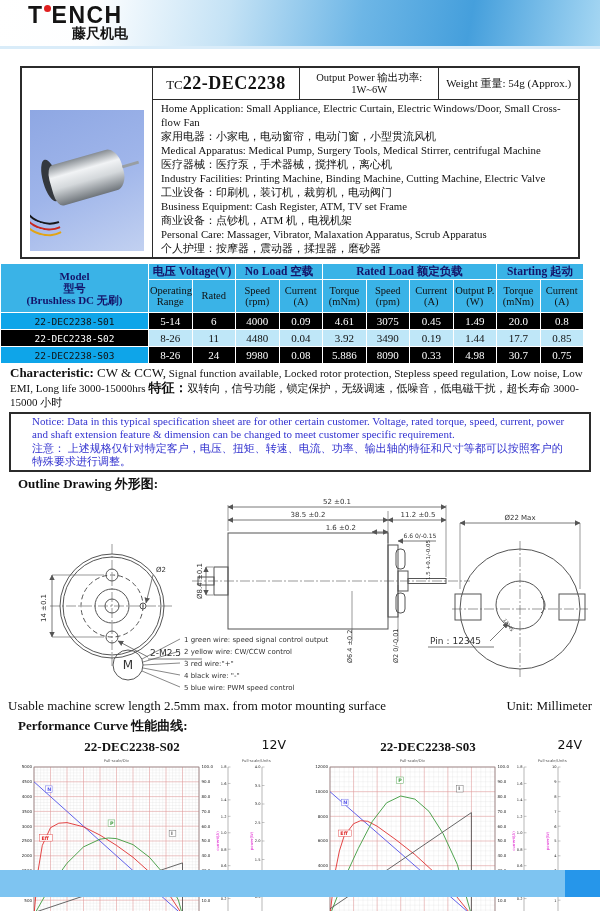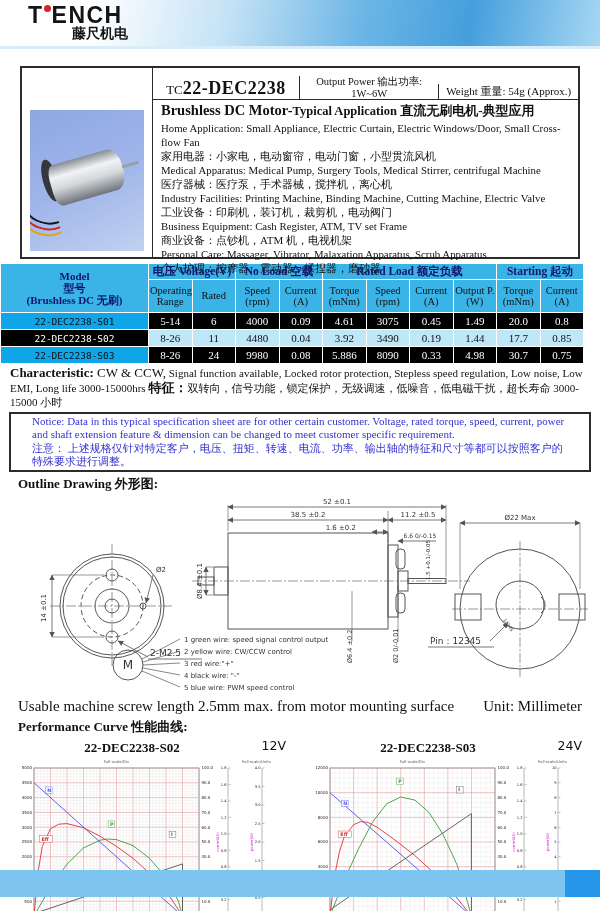--- a/index.html
+++ b/index.html
@@ -21,21 +21,21 @@
        border-radius:7px 12px 12px 7px / 14px 18px 18px 14px;
        background:linear-gradient(#868c92 0%,#f1f3f5 30%,#d4d8db 58%,#6e747a 100%);}
   .cap{position:absolute;left:13px;top:49px;width:15px;height:43px;border-radius:50%;
        background:#34383e;transform:rotate(-16deg);}
   .shaft{position:absolute;left:92px;top:53px;width:17px;height:3px;background:#989ea3;transform:rotate(-16deg);}
   .wire{position:absolute;width:44px;height:32px;border:2px solid transparent;border-radius:50%;left:-8px;}
   .wire.black{border-bottom-color:#17171a;top:78px;transform:rotate(18deg);}
   .wire.red{border-bottom-color:#c8271e;top:84px;transform:rotate(14deg);}
   .wire.yellow{border-bottom-color:#e2a415;top:90px;transform:rotate(10deg);}
   .right-area{flex:1;display:flex;flex-direction:column;min-width:0;}
-  .title-row{display:flex;border-bottom:1.5px solid #2b2b2b;height:31px;flex:none;align-items:flex-end;}
+  .title-row{display:flex;border-bottom:1.5px solid #2b2b2b;height:31px;flex:none;}
   .tcell{display:flex;flex-direction:column;align-items:center;justify-content:center;text-align:center;}
   .tcell+.tcell{border-left:1.5px solid #2b2b2b;}
   .tcell.model{flex:1.18;}
   .tcell.power{flex:1.12;font-size:10.5px;line-height:11.5px;}
   .tcell.weight{flex:1.12;font-size:11px;}
   .tc-prefix{font-size:13px;}
   .tc-model{font-size:18px;font-weight:bold;letter-spacing:.5px;}
   .type-heading{padding:1px 8px 0;font-weight:bold;flex:none;}
   .type-heading .en{font-size:14.5px;}
   .type-heading .en2{font-size:12.5px;}
@@ -59,21 +59,21 @@
   .charact{margin:2px 10px 0;font-size:11px;line-height:14.5px;}
   .charact .lbl{font-weight:bold;font-size:13px;}
   .charact .big{font-size:13px;}
   .charact .cnlbl{font-weight:bold;font-size:13px;}
   .notice{margin:2px 9px 0;border:2px solid #2b2b2b;padding:1px 21px;color:#3232cf;
           font-size:11px;line-height:13.5px;}
   .notice .cn{display:block;}
   .sec-title{margin:3px 0 0 18px;font-weight:bold;font-size:13px;}
   
   svg.outline{display:block;margin:0;font-family:"DejaVu Sans",sans-serif;}
-  .note-row{display:flex;justify-content:space-between;margin:0 18px;font-size:15px;}
+  .note-row{display:flex;justify-content:space-between;margin:0 8px;font-size:13px;}
   
   .charts{display:flex;margin:2px 4px 0;}
   .chart-block{width:296px;position:relative;}
   .chart-title{text-align:center;font-weight:bold;font-size:13px;margin:2px 40px 0 0;}
   .volt{position:absolute;right:14px;top:0;font-size:12.5px;font-family:"DejaVu Sans",sans-serif;}
   svg.chart{display:block;font-family:"DejaVu Sans",sans-serif;}
   
   .footer{position:absolute;left:0;right:0;bottom:14px;height:27px;background:#7ec4f1;}
   .footer .sq{position:absolute;right:0;top:0;width:35px;height:27px;background:#2696ea;}
 </style>
@@ -106,21 +106,20 @@
           <div><span class="tc-prefix">TC</span><span class="tc-model">22-DEC2238</span></div>
         </div>
         <div class="tcell power">
           <div>Output Power  输出功率:</div>
           <div>1W~6W</div>
         </div>
         <div class="tcell weight">
           <div>Weight  重量: 54g (Approx.)</div>
         </div>
       </div>
-      <div class="type-heading"><span class="en">Brushless DC Motor-</span><span class="en2">Typical Application</span><span class="cn"> 直流无刷电机-典型应用</span></div>
       <div class="apps">
         <div class="en">Home Application: Small Appliance, Electric Curtain, Electric Windows/Door, Small Cross-flow Fan</div>
         <div class="cn">家用电器：小家电，电动窗帘，电动门窗，小型贯流风机</div>
         <div class="en">Medical Apparatus: Medical Pump, Surgery Tools, Medical Stirrer, centrifugal Machine</div>
         <div class="cn">医疗器械：医疗泵，手术器械，搅拌机，离心机</div>
         <div class="en">Industry Facilities: Printing Machine, Binding Machine, Cutting Machine, Electric Valve</div>
         <div class="cn">工业设备：印刷机，装订机，裁剪机，电动阀门</div>
         <div class="en">Business Equipment: Cash Register, ATM, TV set Frame</div>
         <div class="cn">商业设备：点钞机，ATM 机，电视机架</div>
         <div class="en">Personal Care: Massager, Vibrator, Malaxation Apparatus, Scrub Apparatus</div>

